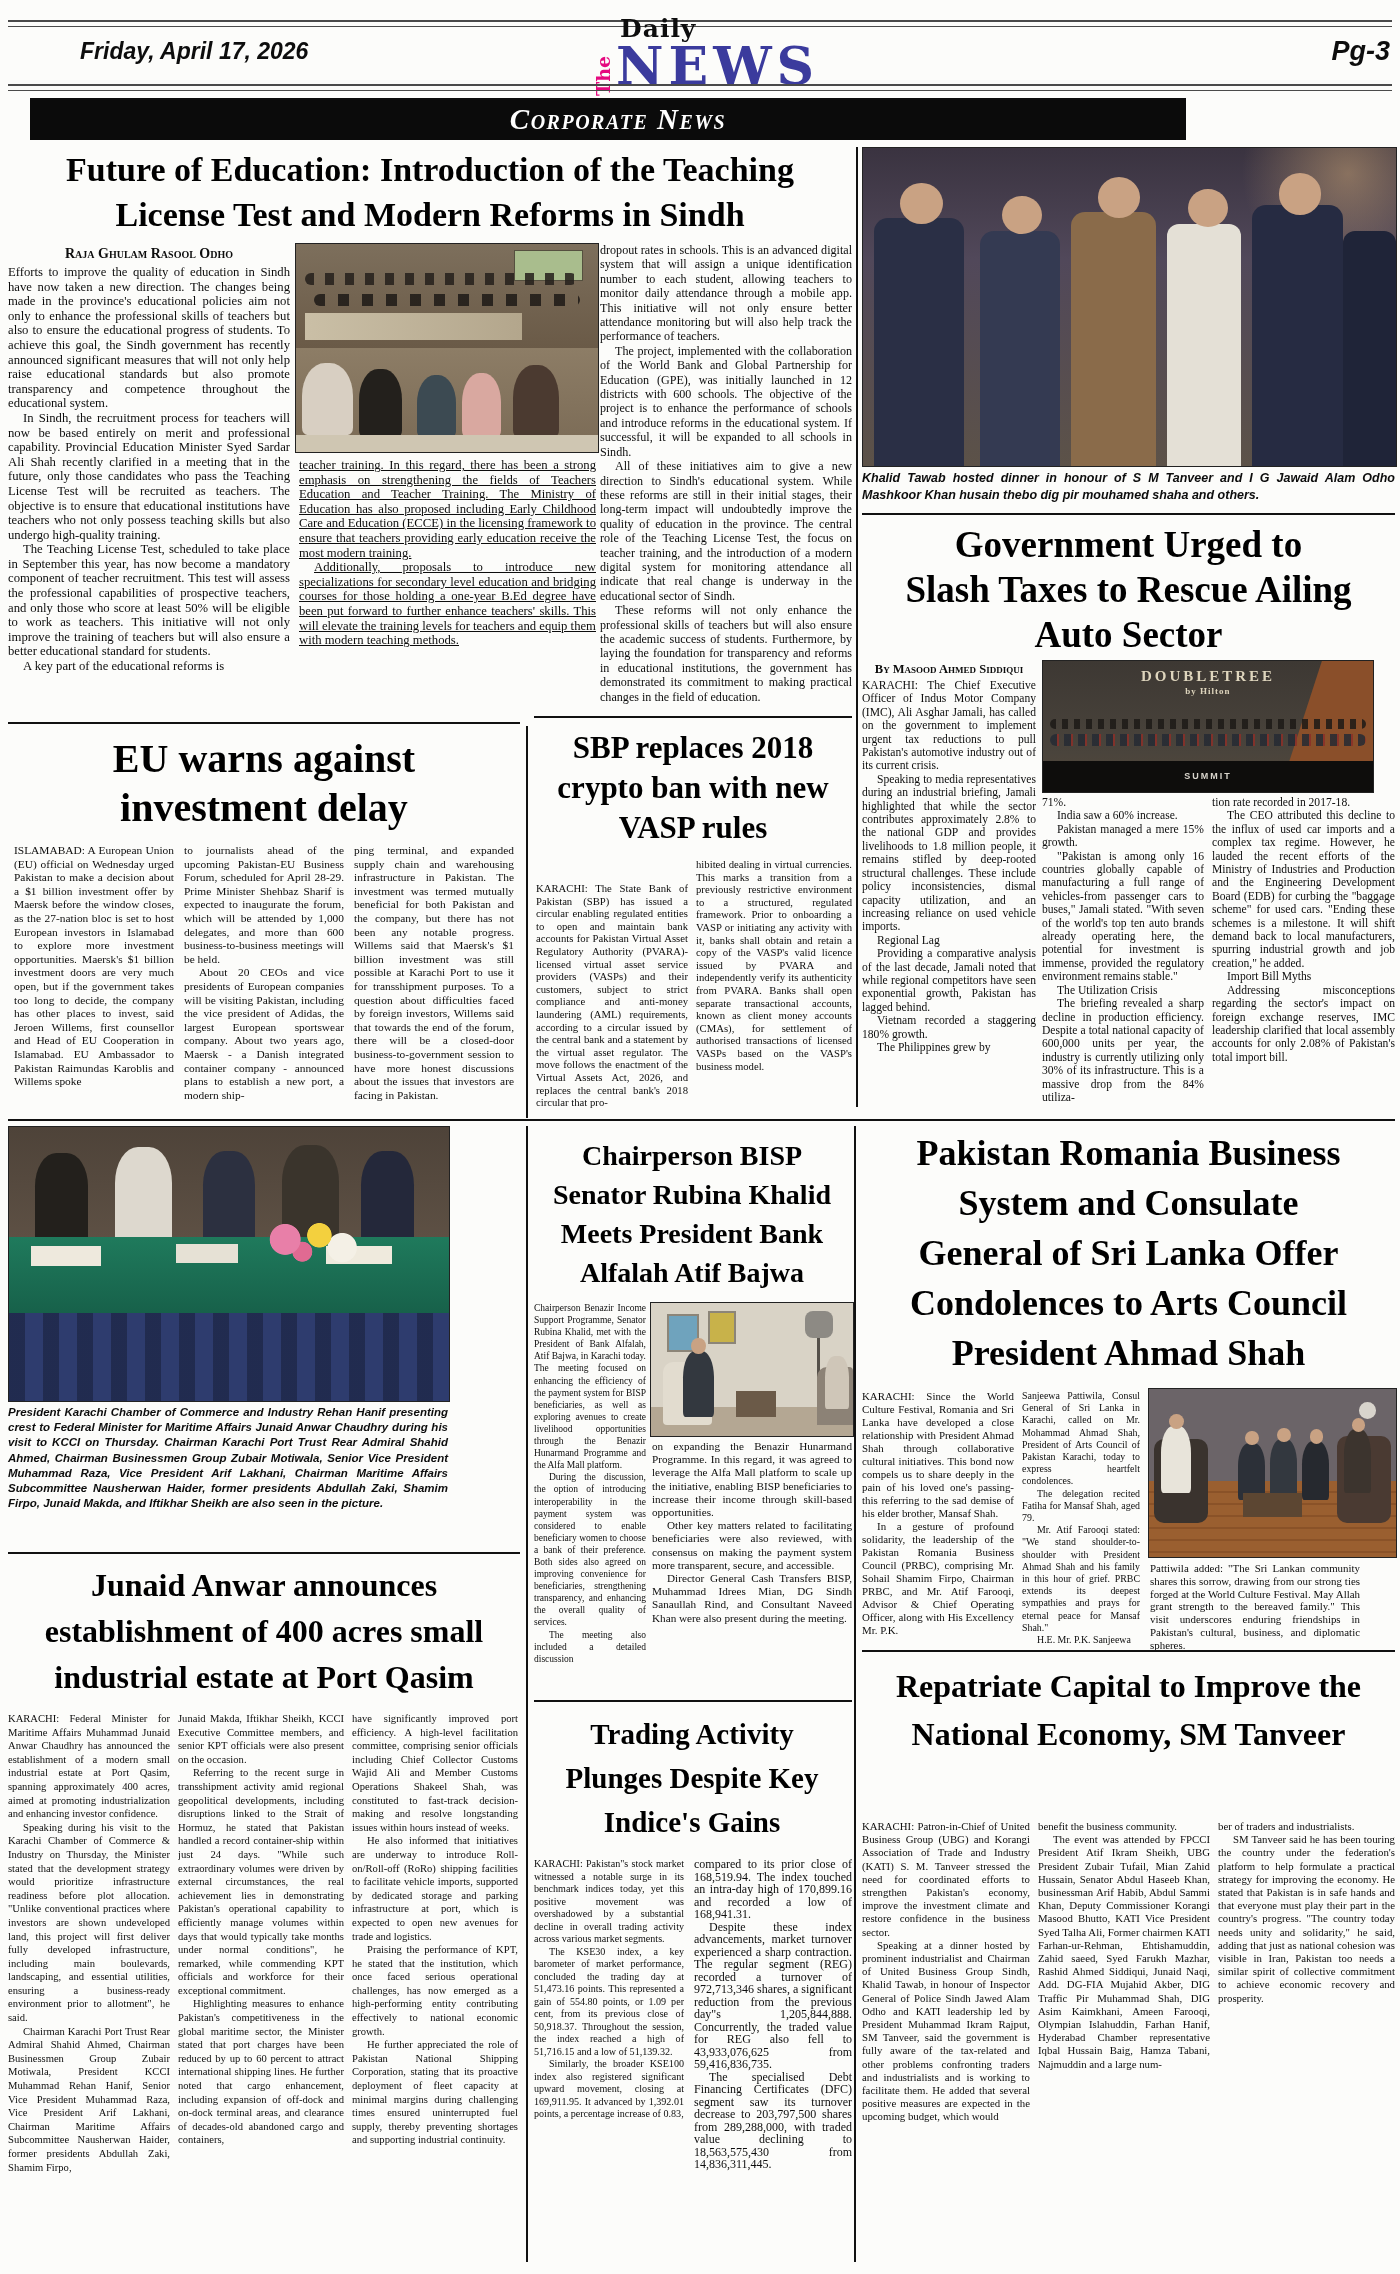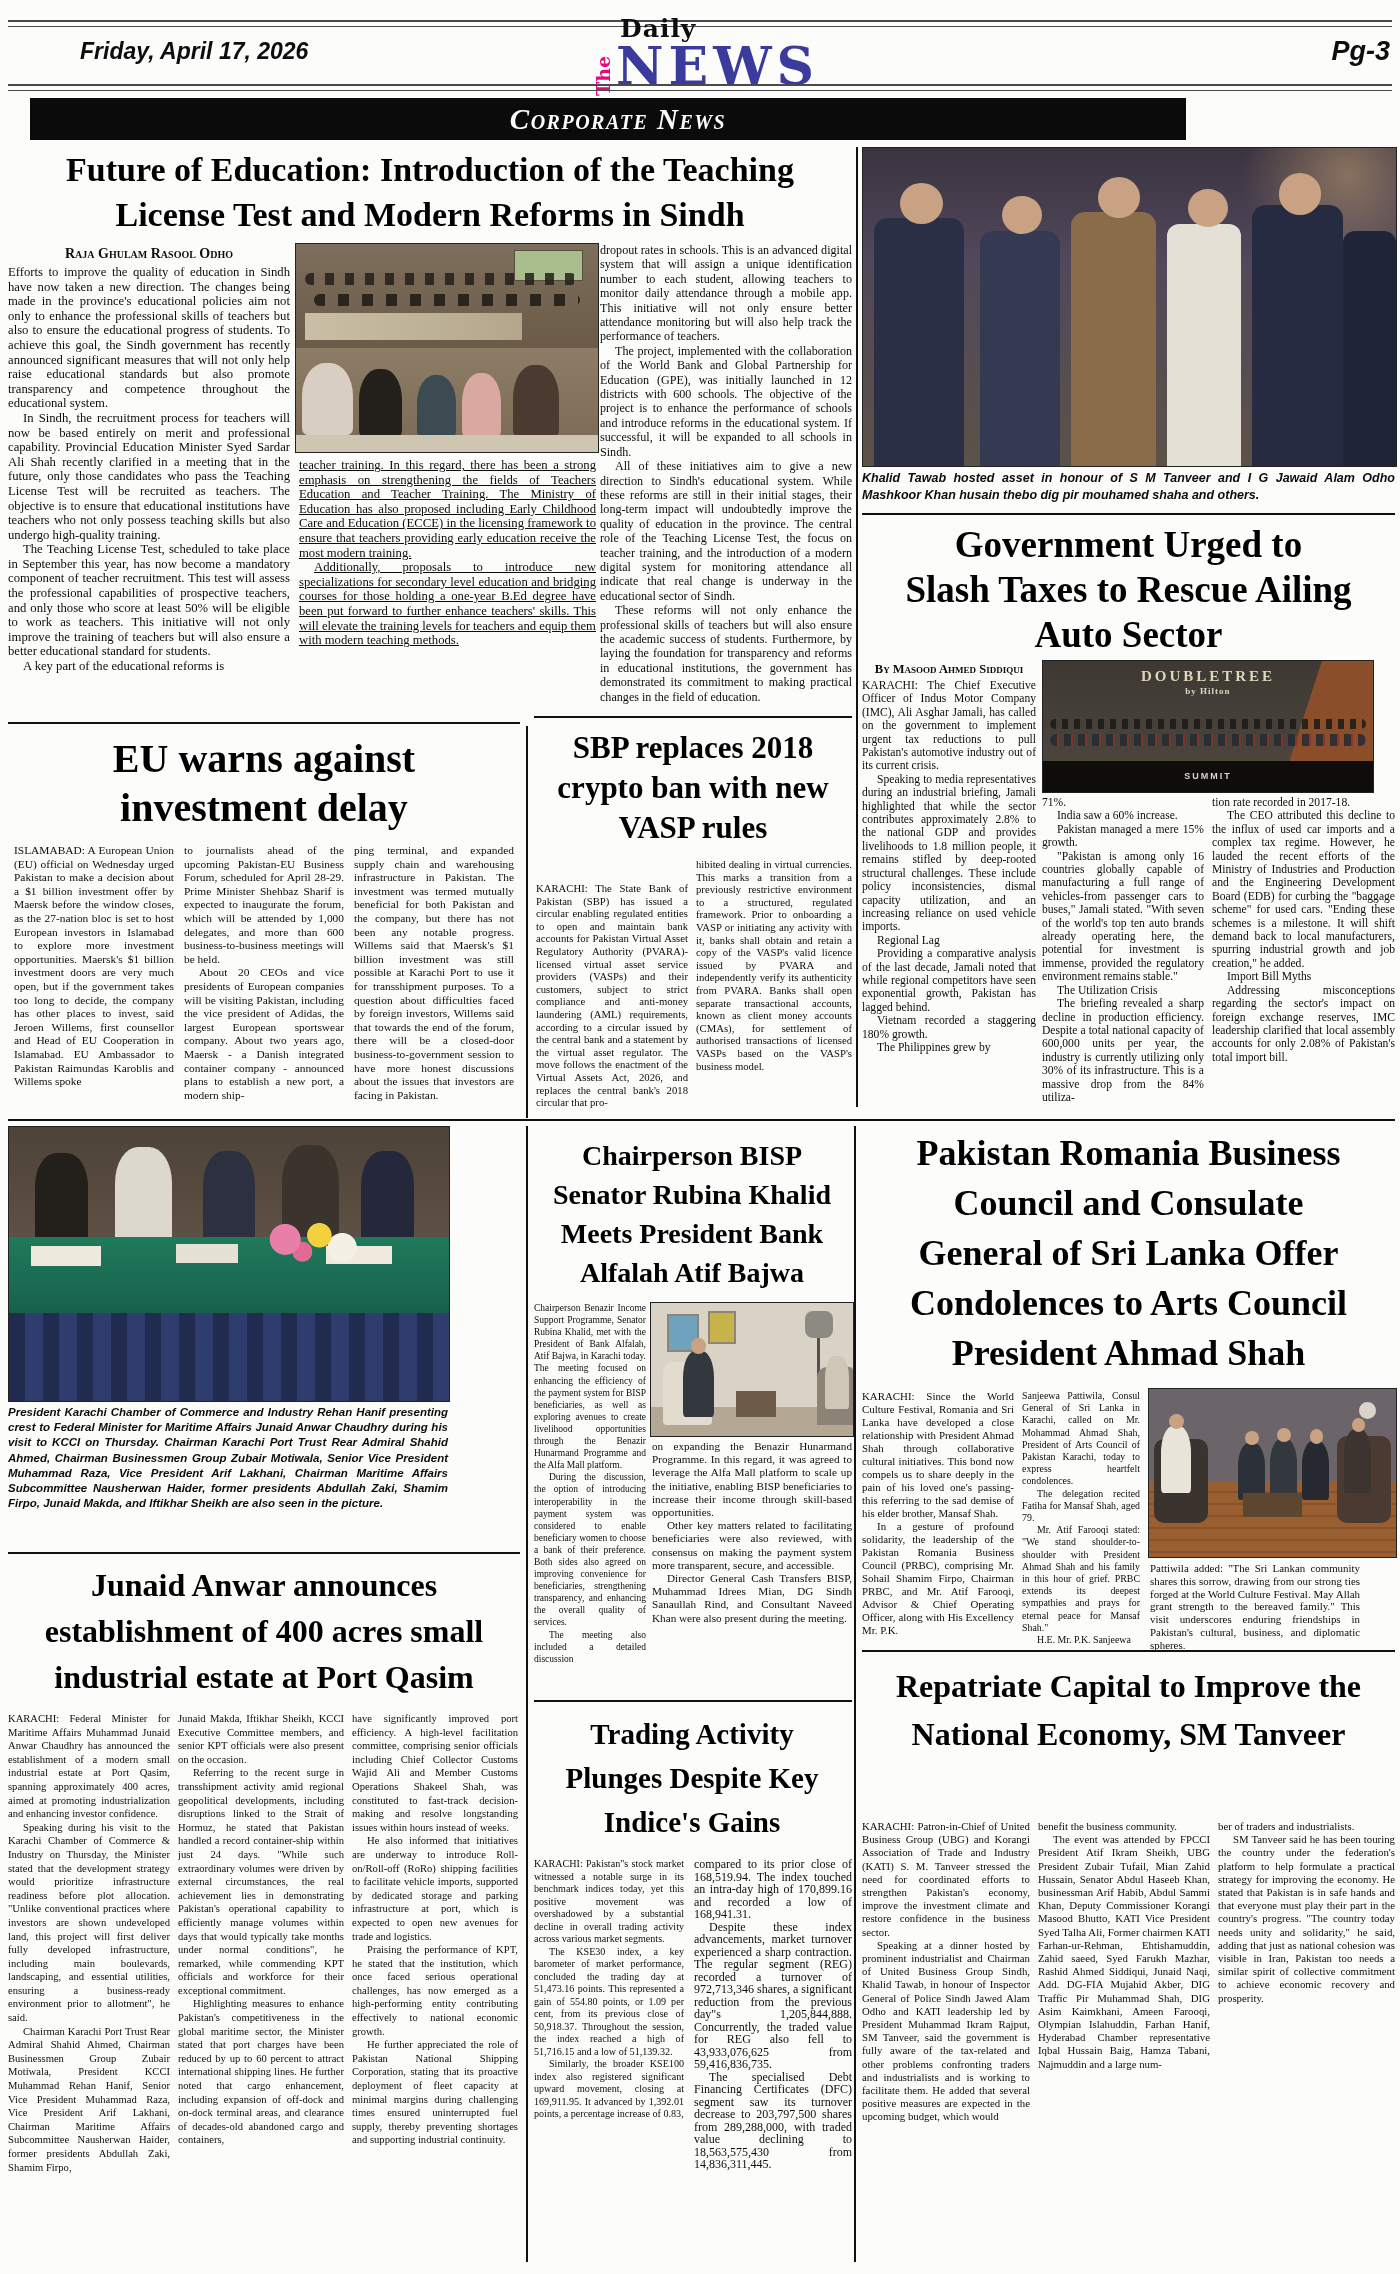--- a/index.html
+++ b/index.html
@@ -96,21 +96,21 @@
     <div class="pp" style="left:22%;top:26%;width:15%;height:74%;background:#343a52;border-radius:14px 14px 0 0;"></div>
     <div class="head" style="left:26%;top:15%;width:7.5%;height:12%;"></div>
     <div class="pp" style="left:39%;top:20%;width:16%;height:80%;background:#8a6b4a;border-radius:14px 14px 0 0;"></div>
     <div class="head" style="left:44%;top:9%;width:8%;height:13%;"></div>
     <div class="pp" style="left:57%;top:24%;width:14%;height:76%;background:#e4e0d6;border-radius:12px 12px 0 0;"></div>
     <div class="head" style="left:61%;top:13%;width:7.5%;height:12%;"></div>
     <div class="pp" style="left:73%;top:18%;width:17%;height:82%;background:#262b42;border-radius:14px 14px 0 0;"></div>
     <div class="head" style="left:78%;top:8%;width:8%;height:13%;"></div>
     <div class="pp" style="left:90%;top:26%;width:10%;height:74%;background:#1f2438;border-radius:12px 12px 0 0;"></div>
   </div>
-  <div class="abs caption" style="left:862px;top:470px;width:533px;font-size:12.5px;line-height:17px;">Khalid Tawab hosted asset in honour of S M Tanveer and I G Jawaid Alam Odho  Mashkoor Khan husain thebo dig pir mouhamed shaha and others.</div>
+  <div class="abs caption" style="left:862px;top:470px;width:533px;font-size:12.5px;line-height:17px;">Khalid Tawab hosted dinner in honour of S M Tanveer and I G Jawaid Alam Odho  Mashkoor Khan husain thebo dig pir mouhamed shaha and others.</div>
   <div class="abs rule-h" style="left:862px;top:513px;width:533px;"></div>
 
   <div class="abs headline" style="left:862px;top:522px;width:533px;font-size:37px;line-height:45px;">
     <div>Government Urged to</div>
     <div>Slash Taxes to Rescue Ailing</div>
     <div>Auto Sector</div>
   </div>
   <div class="abs byline" style="left:862px;top:662px;width:174px;font-size:12.5px;">By Masood Ahmed Siddiqui</div>
   <div class="abs bodycol" style="left:862px;top:679px;width:174px;height:428px;font-size:11.6px;line-height:13.4px;">
       <p>KARACHI: The Chief Executive Officer of Indus Motor Company (IMC), Ali Asghar Jamali, has called on the government to implement urgent tax reductions to pull Pakistan's automotive industry out of its current crisis.</p>
@@ -270,21 +270,21 @@
       <p>Similarly, the broader KSE100 index also registered significant upward movement, closing at 169,911.95. It advanced by 1,392.01 points, a percentage increase of 0.83,</p>
     </div>
   <div class="abs bodycol" style="left:694px;top:1858px;width:158px;height:404px;font-size:12px;line-height:12.5px;">
       <p>compared to its prior close of 168,519.94. The index touched an intra-day high of 170,899.16 and recorded a low of 168,941.31.</p>
       <p>Despite these index advancements, market turnover experienced a sharp contraction. The regular segment (REG) recorded a turnover of 972,713,346 shares, a significant reduction from the previous day"s 1,205,844,888. Concurrently, the traded value for REG also fell to 43,933,076,625 from 59,416,836,735.</p>
       <p>The specialised Debt Financing Certificates (DFC) segment saw its turnover decrease to 203,797,500 shares from 289,288,000, with traded value declining to 18,563,575,430 from 14,836,311,445.</p>
     </div>
 
   <div class="abs headline" style="left:862px;top:1128px;width:533px;font-size:36px;line-height:50px;">
     <div>Pakistan Romania Business</div>
-    <div>Council and Consulate</div>
+    <div>System and Consulate</div>
     <div>General of Sri Lanka Offer</div>
     <div>Condolences to Arts Council</div>
     <div>President Ahmad Shah</div>
   </div>
   <div class="abs bodycol" style="left:862px;top:1390px;width:152px;height:272px;font-size:10.9px;line-height:13px;">
       <p>KARACHI: Since the World Culture Festival, Romania and Sri Lanka have developed a close relationship with President Ahmad Shah through collaborative cultural initiatives. This bond now compels us to share deeply in the pain of his loved one's passing-this referring to the sad demise of his elder brother, Mansaf Shah.</p>
       <p>In a gesture of profound solidarity, the leadership of the Pakistan Romania Business Council (PRBC), comprising Mr. Sohail Shamim Firpo, Chairman PRBC, and Mr. Atif Farooqi, Advisor &amp; Chief Operating Officer, along with His Excellency Mr. P.K.</p>
     </div>
   <div class="abs bodycol" style="left:1022px;top:1390px;width:118px;height:272px;font-size:9.9px;line-height:12.2px;">
       <p>Sanjeewa Pattiwila, Consul General of Sri Lanka in Karachi, called on Mr. Mohammad Ahmad Shah, President of Arts Council of Pakistan Karachi, today to express heartfelt condolences.</p>

